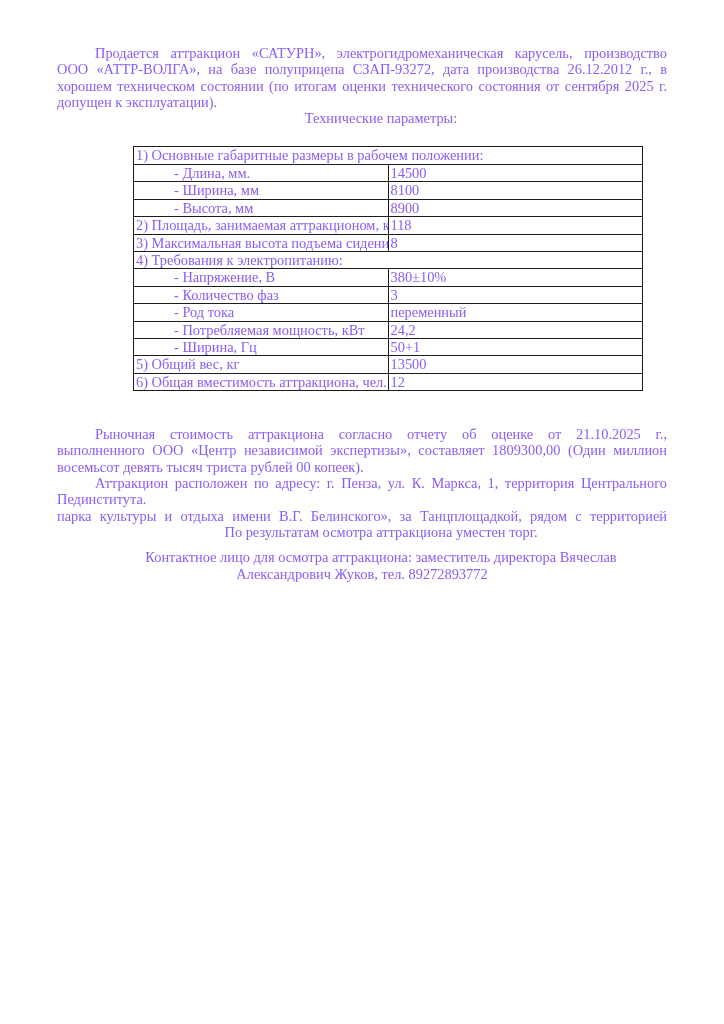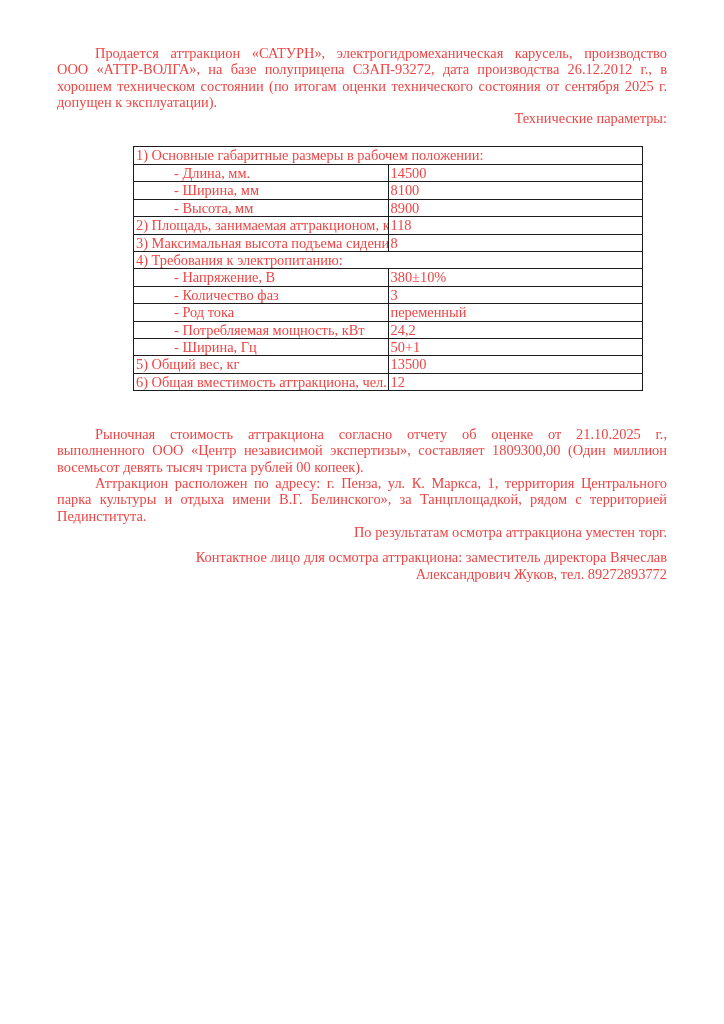--- a/index.html
+++ b/index.html
@@ -1,37 +1,37 @@
 <!DOCTYPE html>
 <html><head>
 <meta charset="utf-8">
 <style>
   html, body { margin: 0; padding: 0; background: #ffffff; }
   .page {
     position: relative;
     width: 724px;
     height: 1024px;
     background: #ffffff;
-    color: #ef4444;
+    color: #8b5cf6;
     font-family: "Liberation Serif", "DejaVu Serif", serif;
     font-size: 14.4px;
     overflow: hidden;
     box-sizing: border-box;
     padding: 45px 57px 8px 57px;
   }
   .para { margin: 0; }
   .line {
     line-height: 16.3px;
     text-align: justify;
     text-align-last: justify;
     white-space: normal;
   }
   .line.first { text-indent: 38px; }
   .line.last { text-align-last: auto; }
-  .line.noj { text-align: right; text-align-last: auto; }
+  .line.noj { text-align: center; text-align-last: auto; }
 
   table.params {
     border-collapse: collapse;
     margin-top: 20px;
     margin-left: 76px;
     width: 510px;
     table-layout: fixed;
   }
   table.params td {
     border: 1px solid #1c1c1c;
@@ -124,22 +124,22 @@
     </table>
 
   <div class="para market">
     <div class="line first">Рыночная стоимость аттракциона согласно отчету об оценке от 21.10.2025 г.,</div>
     <div class="line">выполненного ООО «Центр независимой экспертизы», составляет 1809300,00 (Один миллион</div>
     <div class="line last">восемьсот девять тысяч триста рублей 00 копеек).</div>
   </div>
 
   <div class="para">
     <div class="line first">Аттракцион расположен по адресу: г. Пенза, ул. К. Маркса, 1, территория Центрального</div>
+    <div class="line last">Пединститута.</div>
     <div class="line">парка культуры и отдыха имени В.Г. Белинского», за Танцплощадкой, рядом с территорией</div>
-    <div class="line last">Пединститута.</div>
   </div>
 
   <div class="para">
     <div class="line first noj">По результатам осмотра аттракциона уместен торг.</div>
   </div>
 
   <div class="para contact">
     <div class="line first noj">Контактное лицо для осмотра аттракциона: заместитель директора Вячеслав</div>
     <div class="line noj">Александрович Жуков, тел. 89272893772</div>
   </div>

